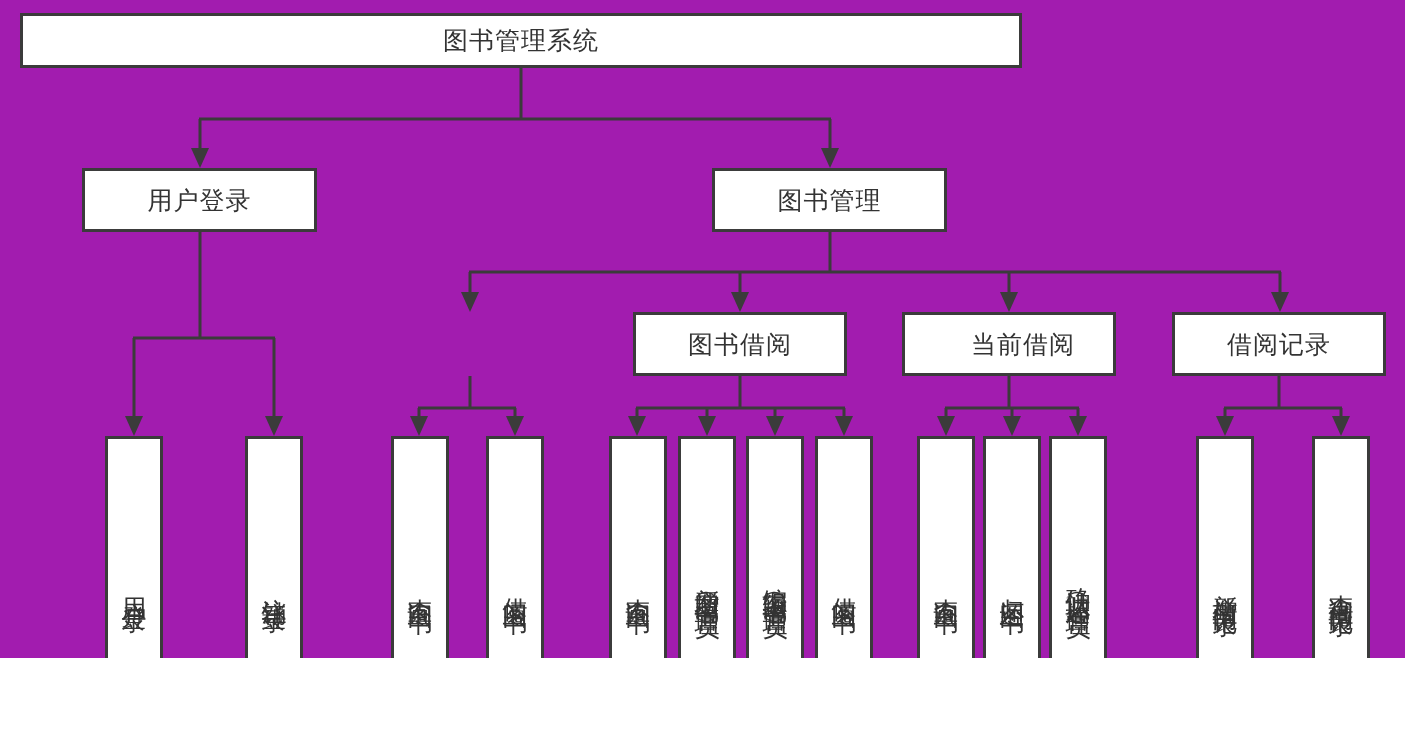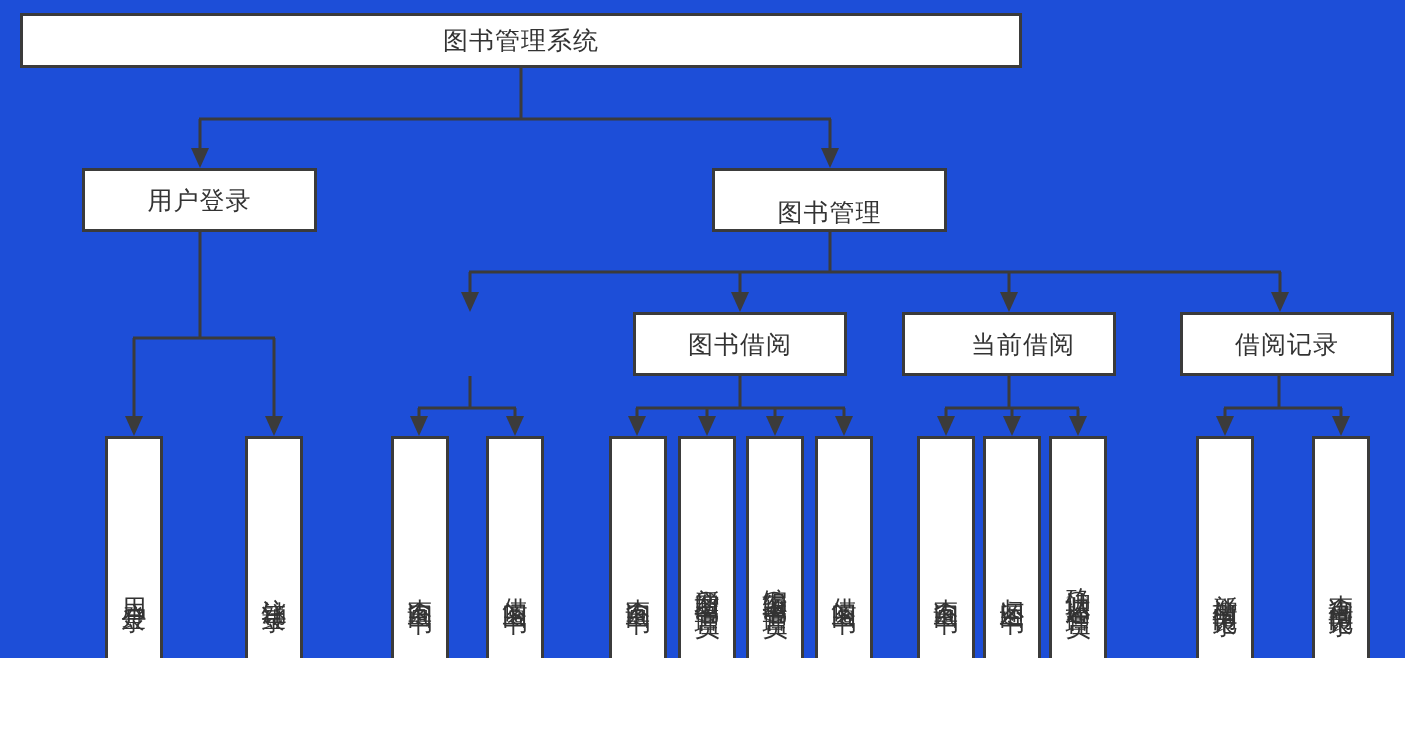--- a/index.html
+++ b/index.html
@@ -1,17 +1,17 @@
 <!DOCTYPE html>
 <html><head>
 <meta charset="utf-8">
 <style>
   html,body{margin:0;padding:0;background:#ffffff;}
   #canvas{
-    position:relative;width:1405px;height:658px;background:#1d4ed8;
+    position:relative;width:1405px;height:658px;background:#a21caf;
     font-family:"Liberation Sans","DejaVu Sans",sans-serif;overflow:hidden;
   }
   .node{
     position:absolute;box-sizing:border-box;border:3px solid #3b3b3b;background:#ffffff;
     display:flex;align-items:center;justify-content:center;
     color:#333333;font-size:25px;letter-spacing:1px;
   }
   .vnode{
     position:absolute;box-sizing:border-box;border:3px solid #3b3b3b;background:#ffffff;
     display:flex;align-items:center;justify-content:center;color:#333333;
@@ -23,25 +23,25 @@
   #connectors{position:absolute;left:0;top:0;width:1405px;height:747px;}
   #connectors path{stroke:#3b3b3b;stroke-width:3;fill:none;}
   #connectors polygon{fill:#3b3b3b;stroke:none;}
   .watermark{
     position:absolute;left:1168px;top:712px;color:#b5b5b5;
     font-size:23px;letter-spacing:0.5px;white-space:nowrap;
   }
   
   #n-root{left:20px;top:13px;width:1002px;height:55px;}
   #n-user-login{left:82px;top:168px;width:235px;height:64px;}
-  #n-book-mgmt{left:712px;top:168px;width:235px;height:64px;align-items:flex-end;}
+  #n-book-mgmt{left:712px;top:168px;width:235px;height:64px;}
   #n-new-book{left:363px;top:312px;width:214px;height:64px;}
   #n-borrowing{left:633px;top:312px;width:214px;height:64px;text-align:center;}
   #n-current{left:902px;top:312px;width:214px;height:64px;padding-left:28px;}
-  #n-records{left:1172px;top:312px;width:214px;height:64px;margin-left:8px;}
+  #n-records{left:1172px;top:312px;width:214px;height:64px;}
   .leafrow{top:436px;width:58px;height:300px;}
   #l-user-login{left:105px;}
   #l-logout{left:245px;}
   #l-query1{left:391px;}
   #l-borrow1{left:486px;}
   #l-query2{left:609px;}
   #l-add-book{left:678px;}
   #l-edit-book{left:746px;}
   #l-borrow2{left:815px;}
   #l-query3{left:917px;}

